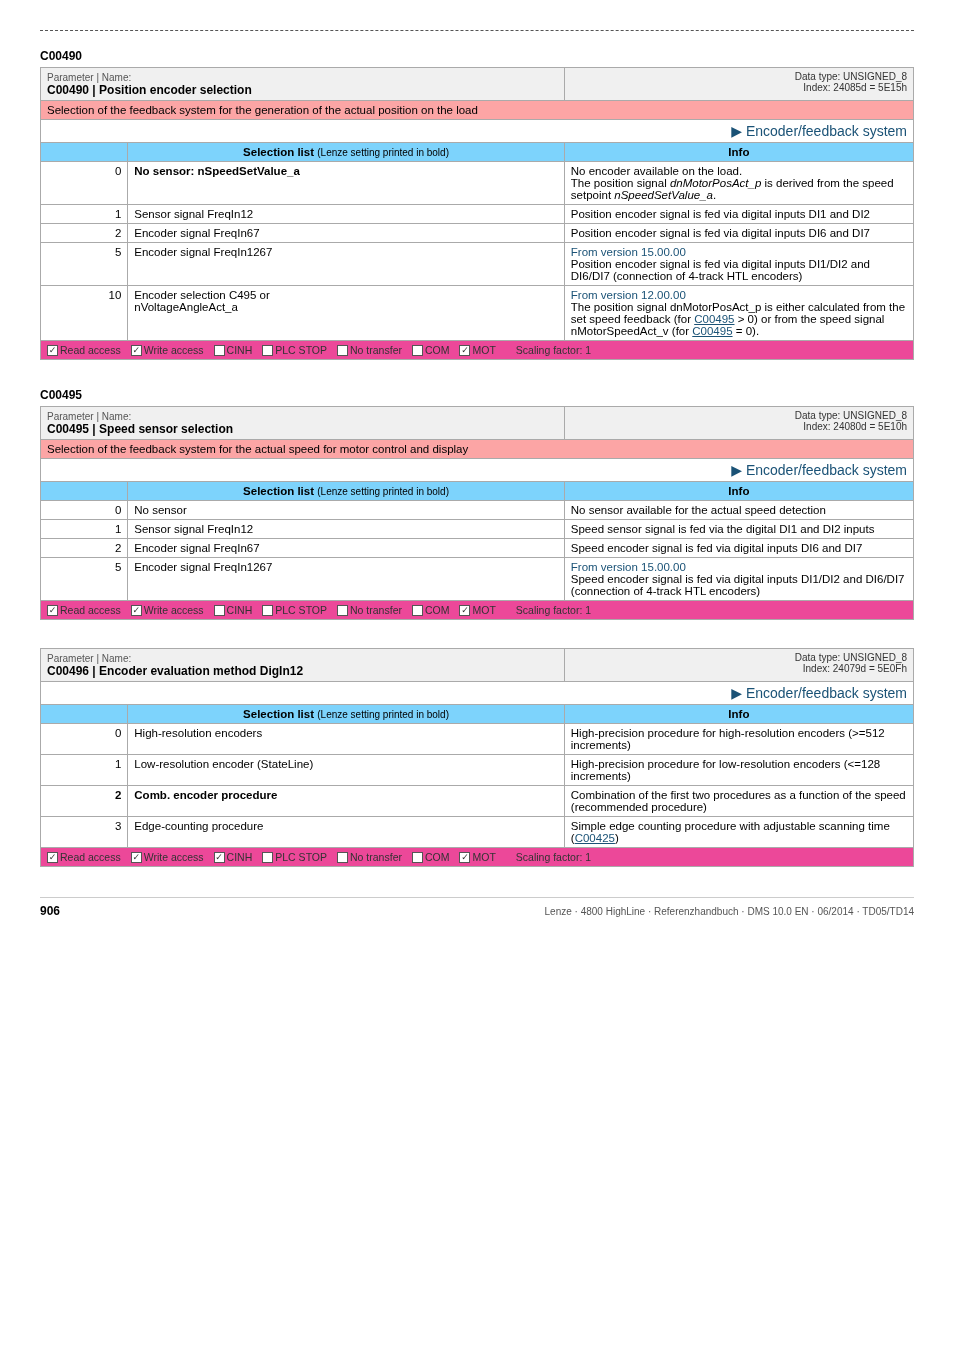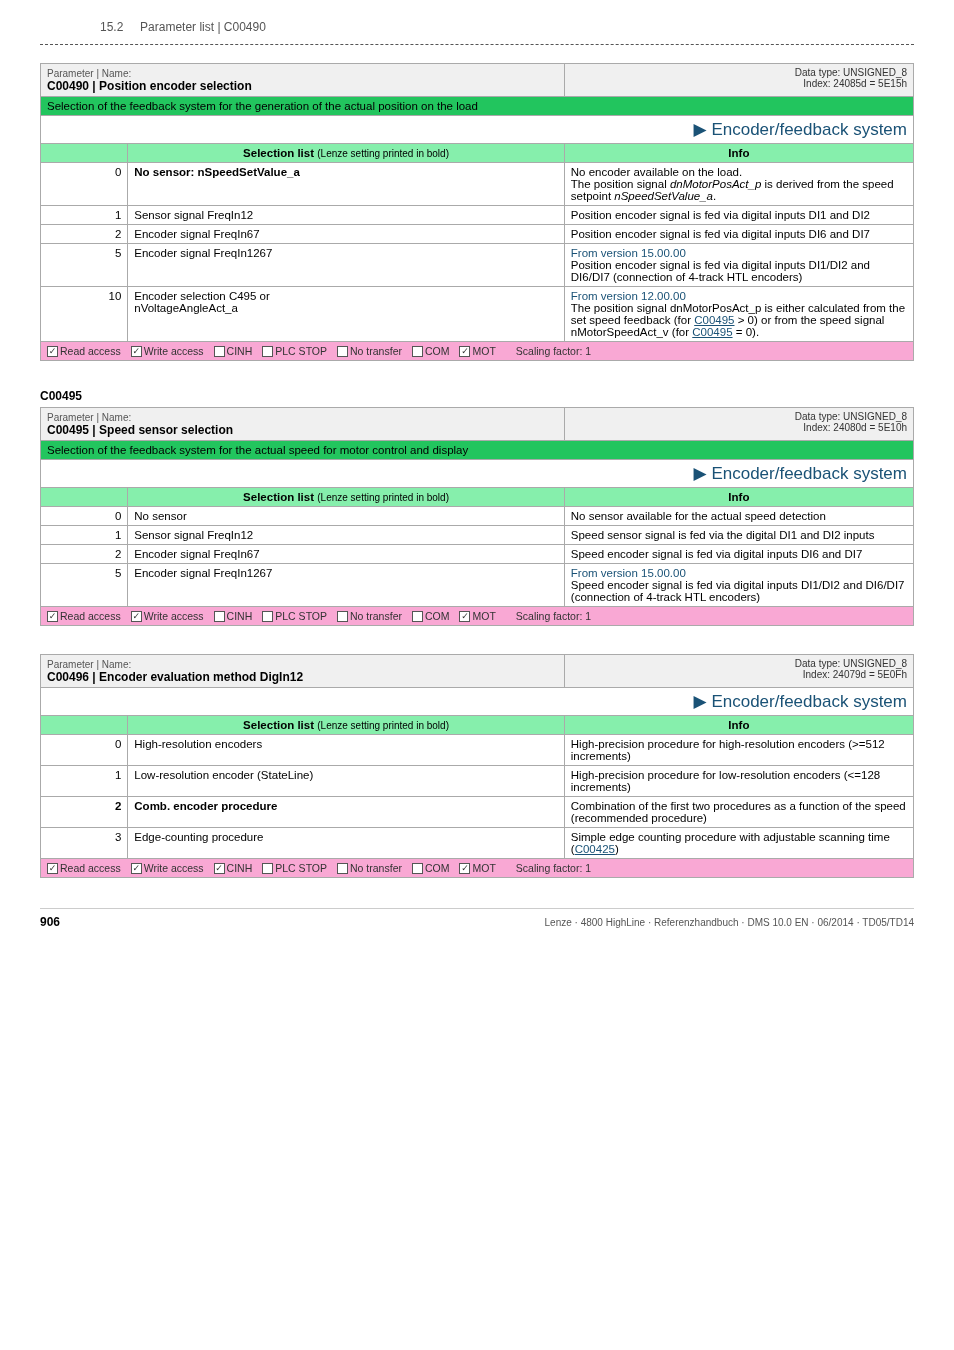--- a/index.html
+++ b/index.html
@@ -59,25 +59,25 @@
     }
     .header-row td {
       background: #f0f0f0;
       font-size: 11px;
     }
     .param-name-bold {
       font-weight: bold;
       font-size: 12px;
     }
     .param-desc-row td {
-      background: #22c55e;
+      background: #fca5a5;
       font-size: 11.5px;
     }
     .col-header {
-      background: #86efac;
+      background: #7dd3fc;
       font-weight: bold;
       font-size: 11.5px;
     }
     .col-num {
       width: 40px;
       text-align: right;
       vertical-align: top;
     }
     .col-name {
       width: 200px;
@@ -88,21 +88,21 @@
     }
     .link-text {
       color: #1a5276;
       text-decoration: underline;
     }
     .from-version {
       color: #1a5276;
       margin-top: 28px;
     }
     .footer-row td {
-      background: #f9a8d4;
+      background: #ec4899;
       font-size: 10.5px;
       color: #333;
     }
     .footer-checks {
       display: flex;
       gap: 10px;
       align-items: center;
       flex-wrap: wrap;
     }
     .check-item {
@@ -136,44 +136,40 @@
       font-size: 12px;
       font-weight: bold;
     }
     .page-footer-text {
       font-size: 10px;
       color: #555;
     }
     .arrow-link {
       color: #1a5276;
       text-decoration: none;
-      font-size: 17px;
+      font-size: 14px;
       padding-left: 10px;
     }
     .arrow-link::before {
       content: '▶ ';
       color: #1a5276;
     }
   </style>
 </head>
 <body>
 
 <div>
-  <div class="subheading">
-    <span>15.2</span>
-    &nbsp;&nbsp;&nbsp;
-    <span>Parameter list | C00490</span>
-  </div>
 </div>
 
 <hr class="divider">
 
 <div id="sections-container">
 
 <div class="param-section">
+      <div class="param-label">C00490</div>
       <table class="param-table">
         <tbody>
           <tr class="header-row">
             <td colspan="3" style="width: 60%;"><span style="font-size: 10px; color: rgb(85, 85, 85);">Parameter | Name:</span><br><span class="param-name-bold">C00490 | Position encoder selection</span></td>
             <td style="text-align: right; font-size: 10px; color: rgb(51, 51, 51);">Data type: UNSIGNED_8<br>Index: 24085d = 5E15h</td>
           </tr>
           <tr class="param-desc-row">
             <td colspan="4">Selection of the feedback system for the generation of the actual position on the load</td>
           </tr>
           <tr>

